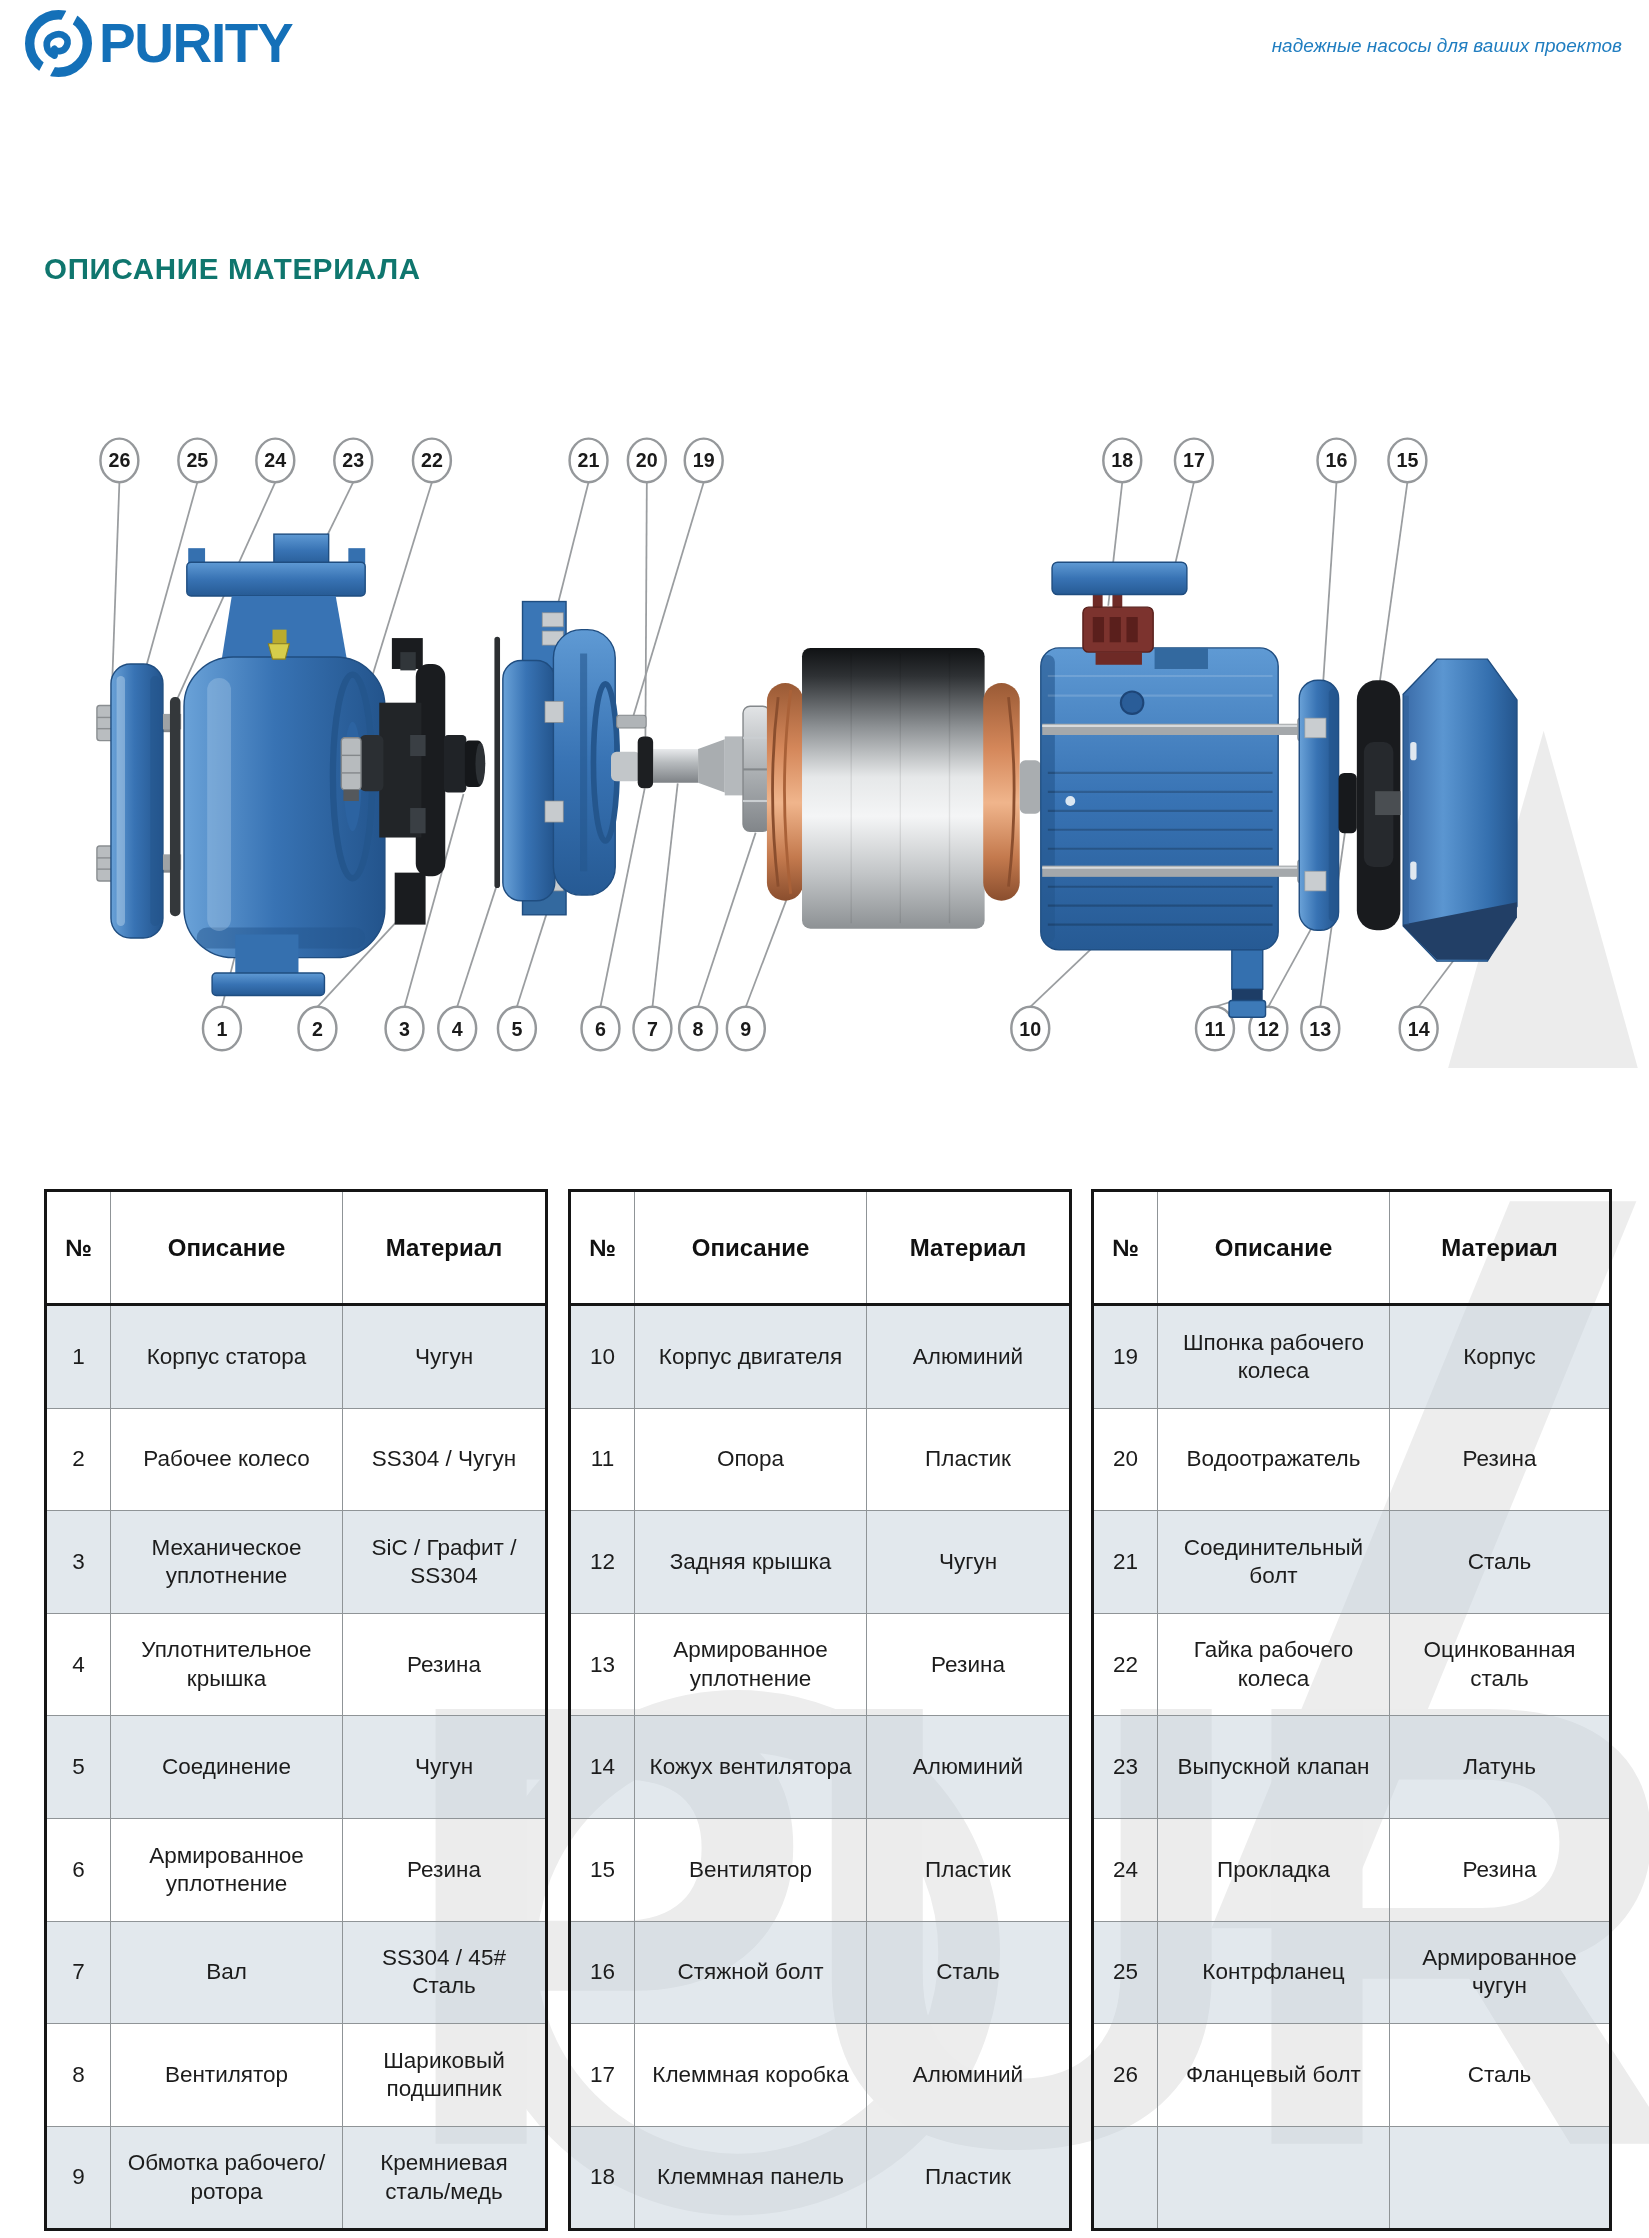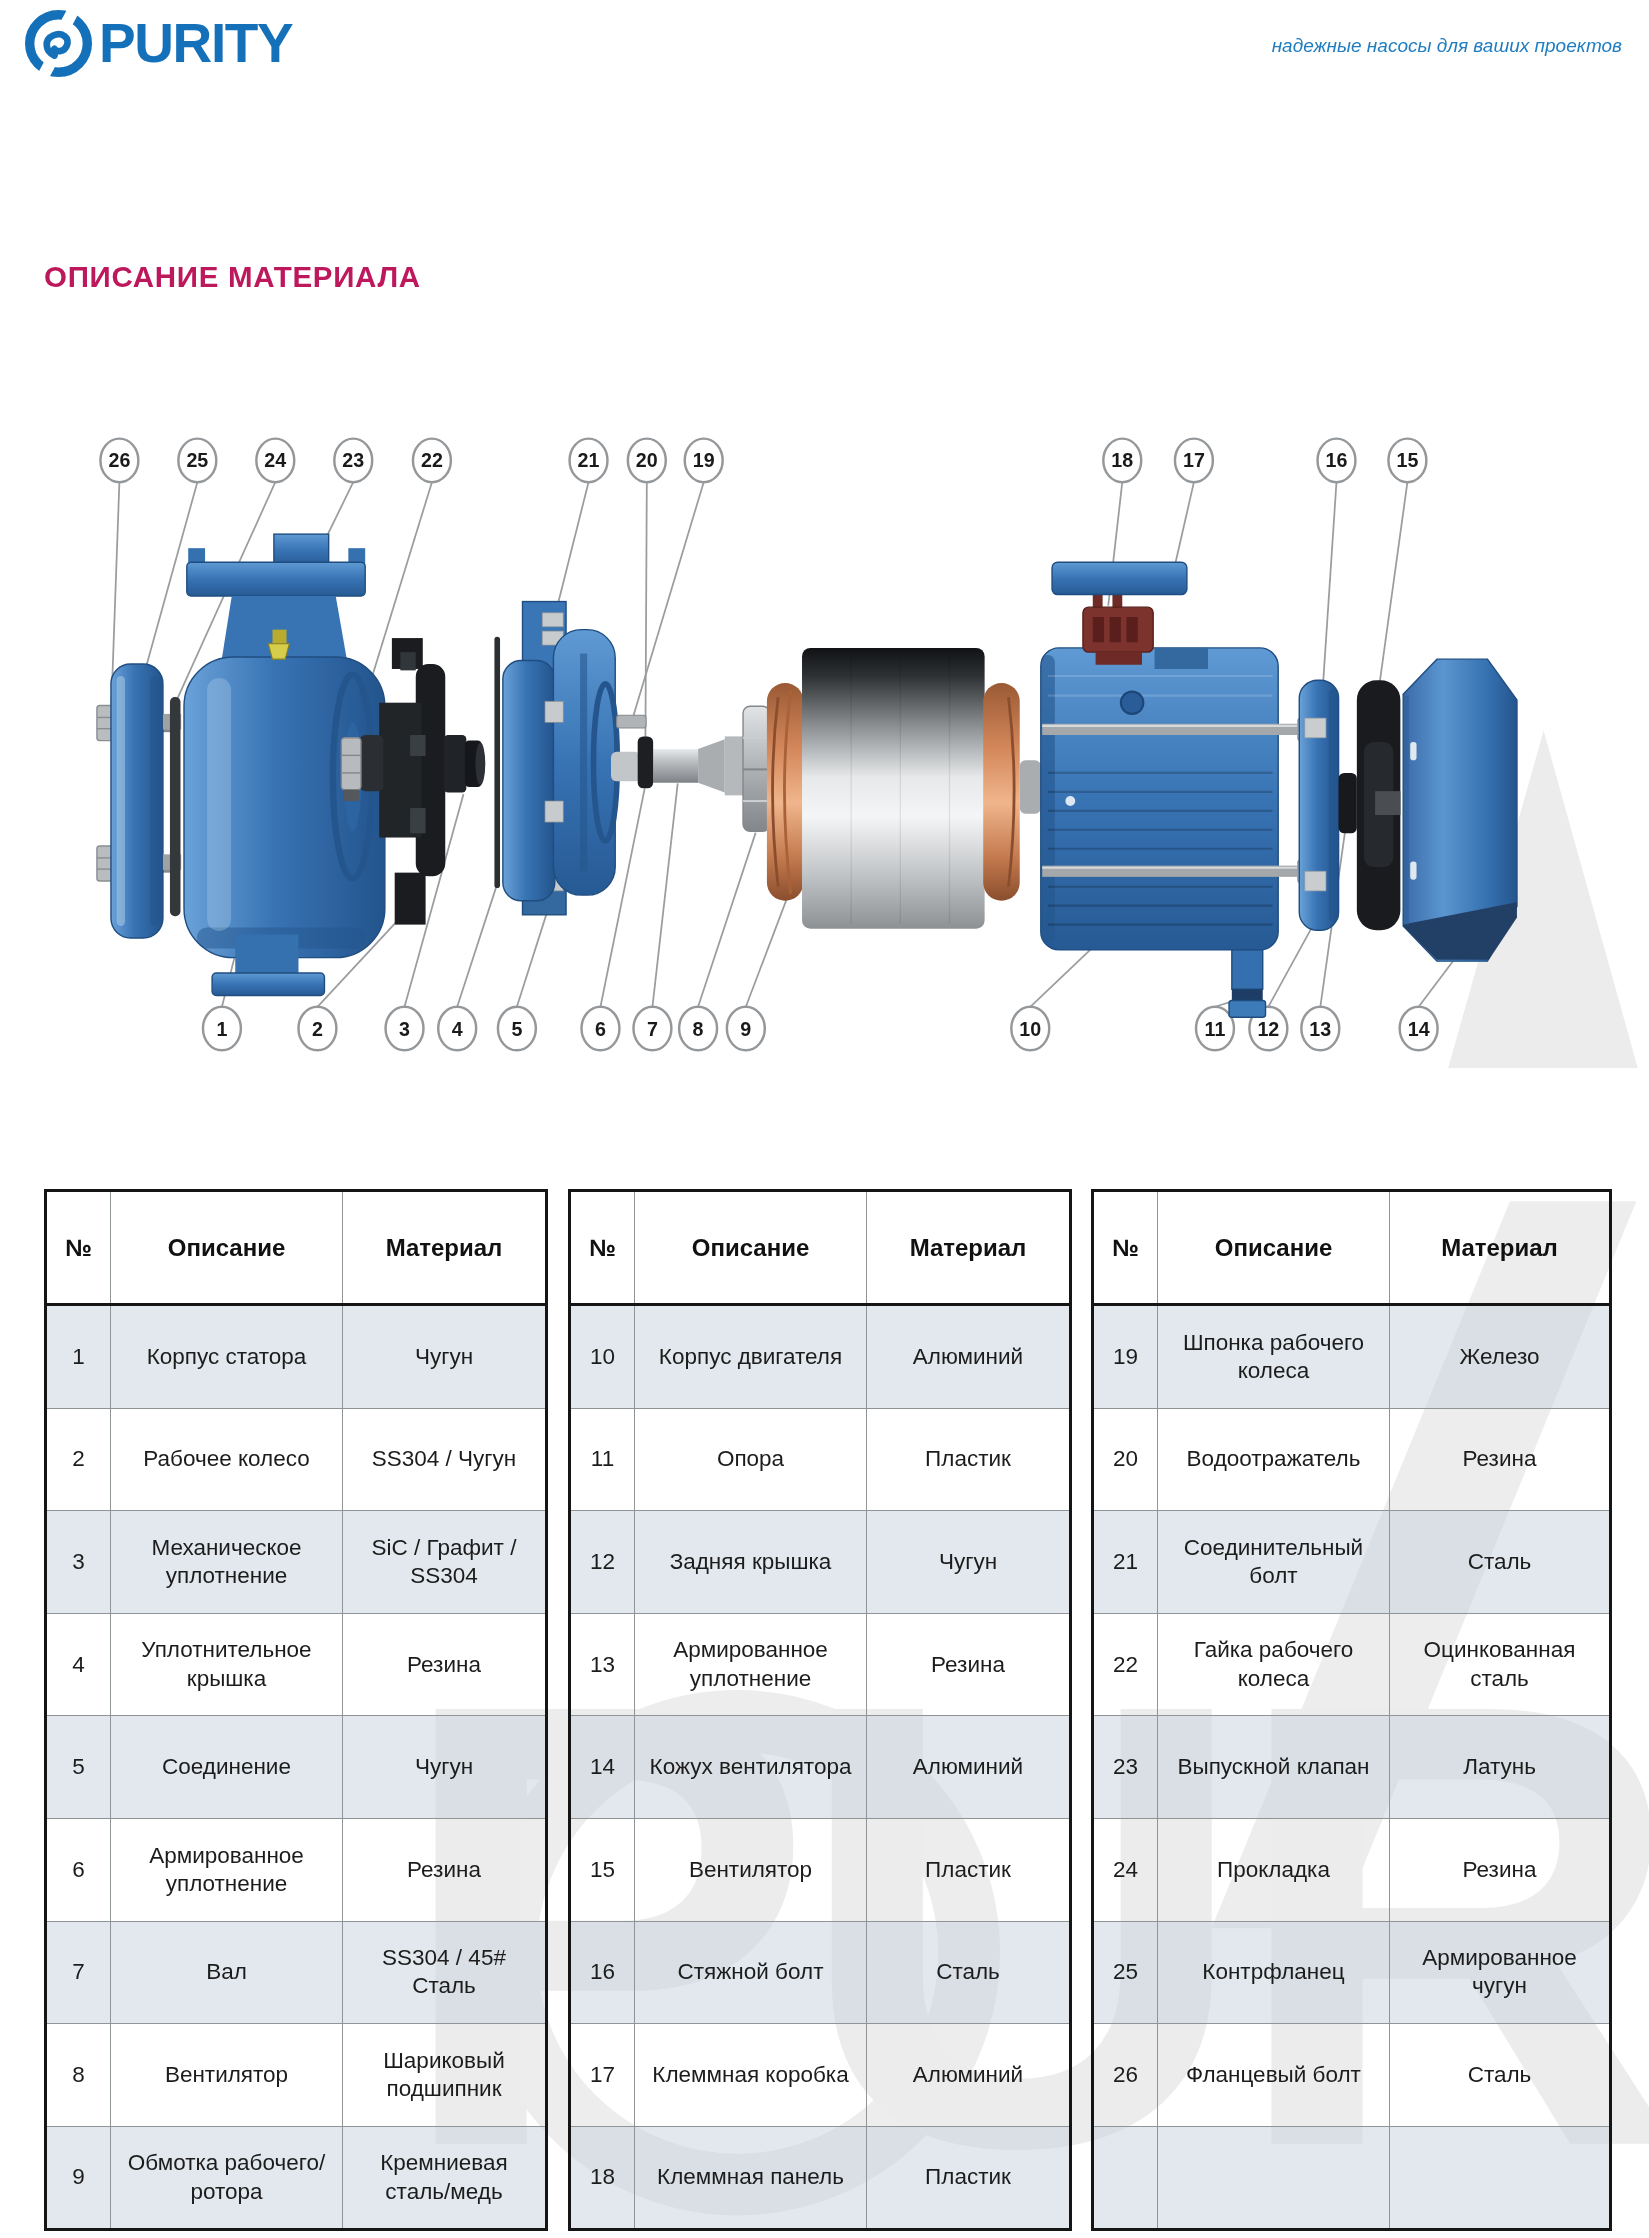--- a/index.html
+++ b/index.html
@@ -3,22 +3,22 @@
 <meta charset="utf-8">
 <style>
   html,body{margin:0;padding:0;background:#ffffff;}
   .page{position:relative;width:1649px;height:2239px;background:#ffffff;overflow:hidden;
         font-family:"Liberation Sans",sans-serif;}
   .bg{position:absolute;left:0;top:0;z-index:0;}
   
   .hdr{position:absolute;left:25px;top:9.8px;z-index:2;display:flex;align-items:center;gap:7px;}
   .logo-text{font-size:55px;font-weight:800;color:#1470b8;letter-spacing:-1.4px;line-height:1;}
   .tagline{position:absolute;right:27px;top:35px;z-index:2;font-size:19px;color:#1f7dc0;font-style:italic;}
-  .sec-title{position:absolute;left:44px;top:260px;z-index:2;font-size:29.5px;font-weight:700;
-             color:#be185d;letter-spacing:0.7px;}
+  .sec-title{position:absolute;left:44px;top:252px;z-index:2;font-size:29.5px;font-weight:700;
+             color:#0f766e;letter-spacing:0.7px;}
   
   .leader{stroke:#9a9da0;stroke-width:2.5;fill:none;}
   .bubble{fill:#ffffff;stroke:#95989b;stroke-width:3.5;}
   .bubble-num{font-family:"Liberation Sans",sans-serif;font-size:28px;font-weight:bold;
               fill:#1a1a1a;text-anchor:middle;}
   .wm-text{font-family:"Liberation Sans",sans-serif;font-size:900px;font-weight:800;
            fill:#ececec;letter-spacing:-30px;}
   
   #tables{position:absolute;left:0;top:0;width:100%;height:100%;z-index:2;}
   .tbl{position:absolute;top:1189px;}
@@ -580,21 +580,21 @@
             <tr>
               <th>№</th>
               <th>Описание</th>
               <th>Материал</th>
             </tr>
           </thead>
           <tbody>
             <tr>
               <td>19</td>
               <td>Шпонка рабочего колеса</td>
-              <td>Железо</td>
+              <td>Корпус</td>
             </tr>
             <tr>
               <td>20</td>
               <td>Водоотражатель</td>
               <td>Резина</td>
             </tr>
             <tr>
               <td>21</td>
               <td>Соединительный болт</td>
               <td>Сталь</td>

